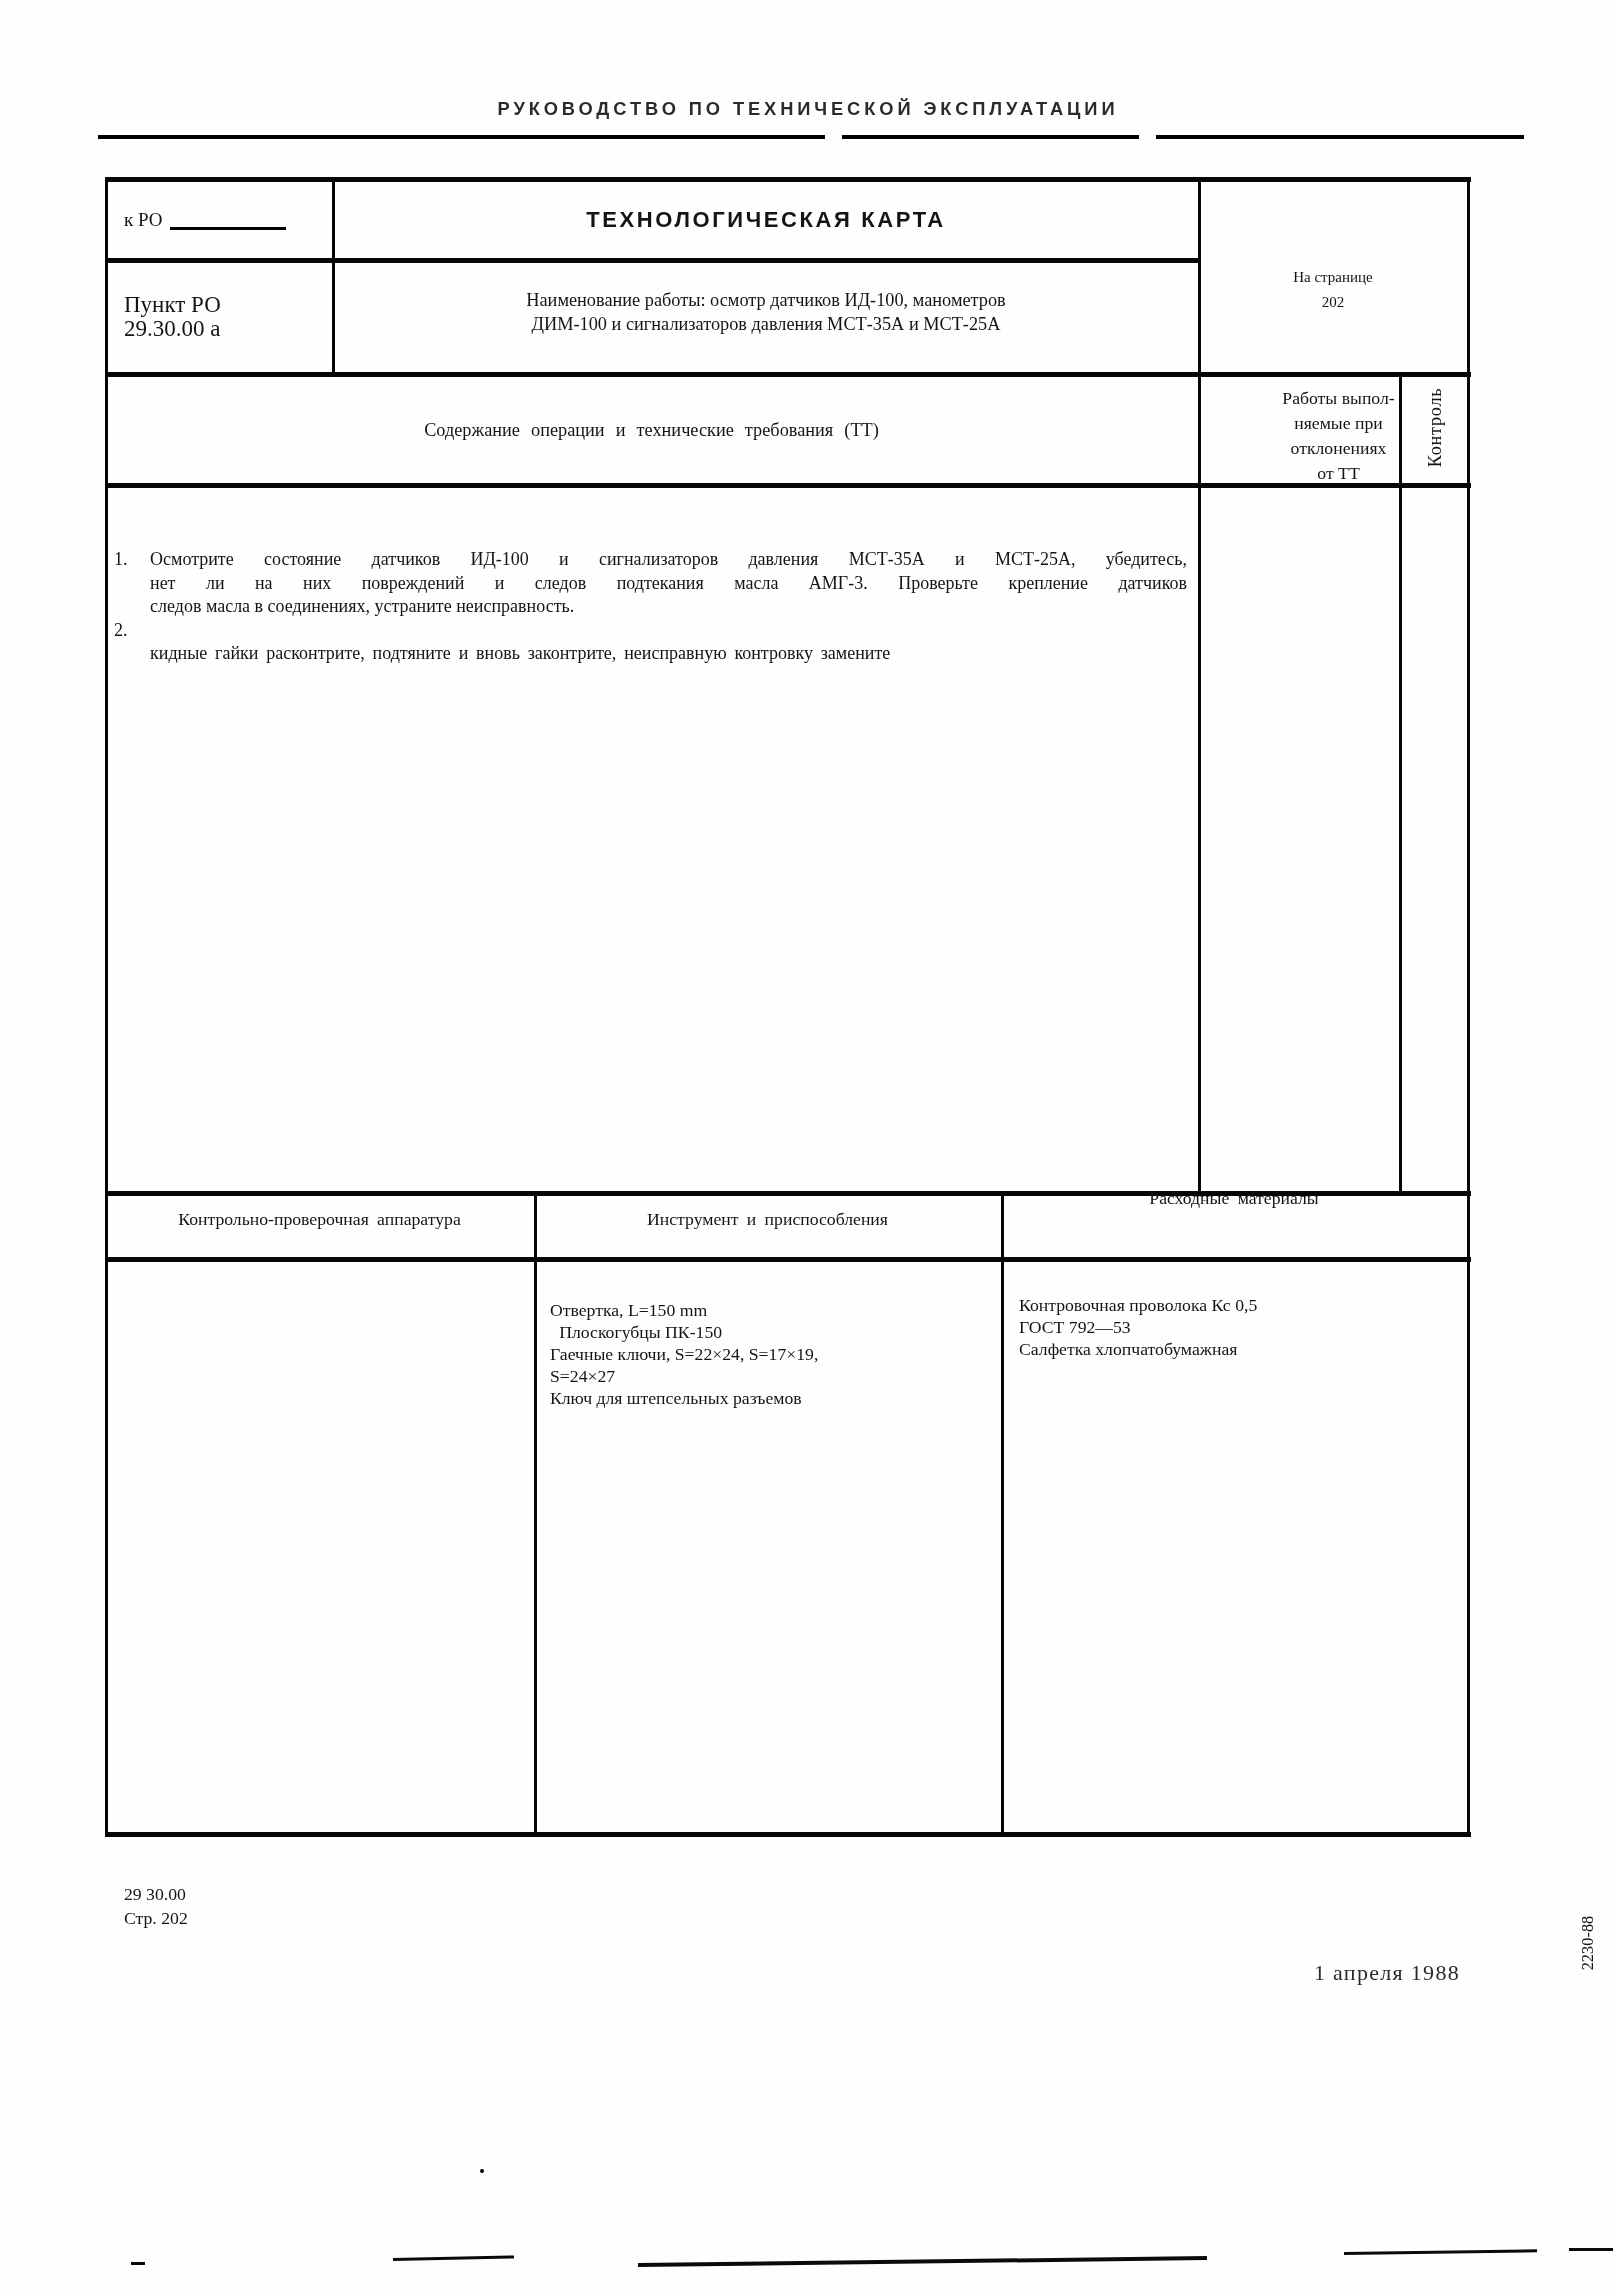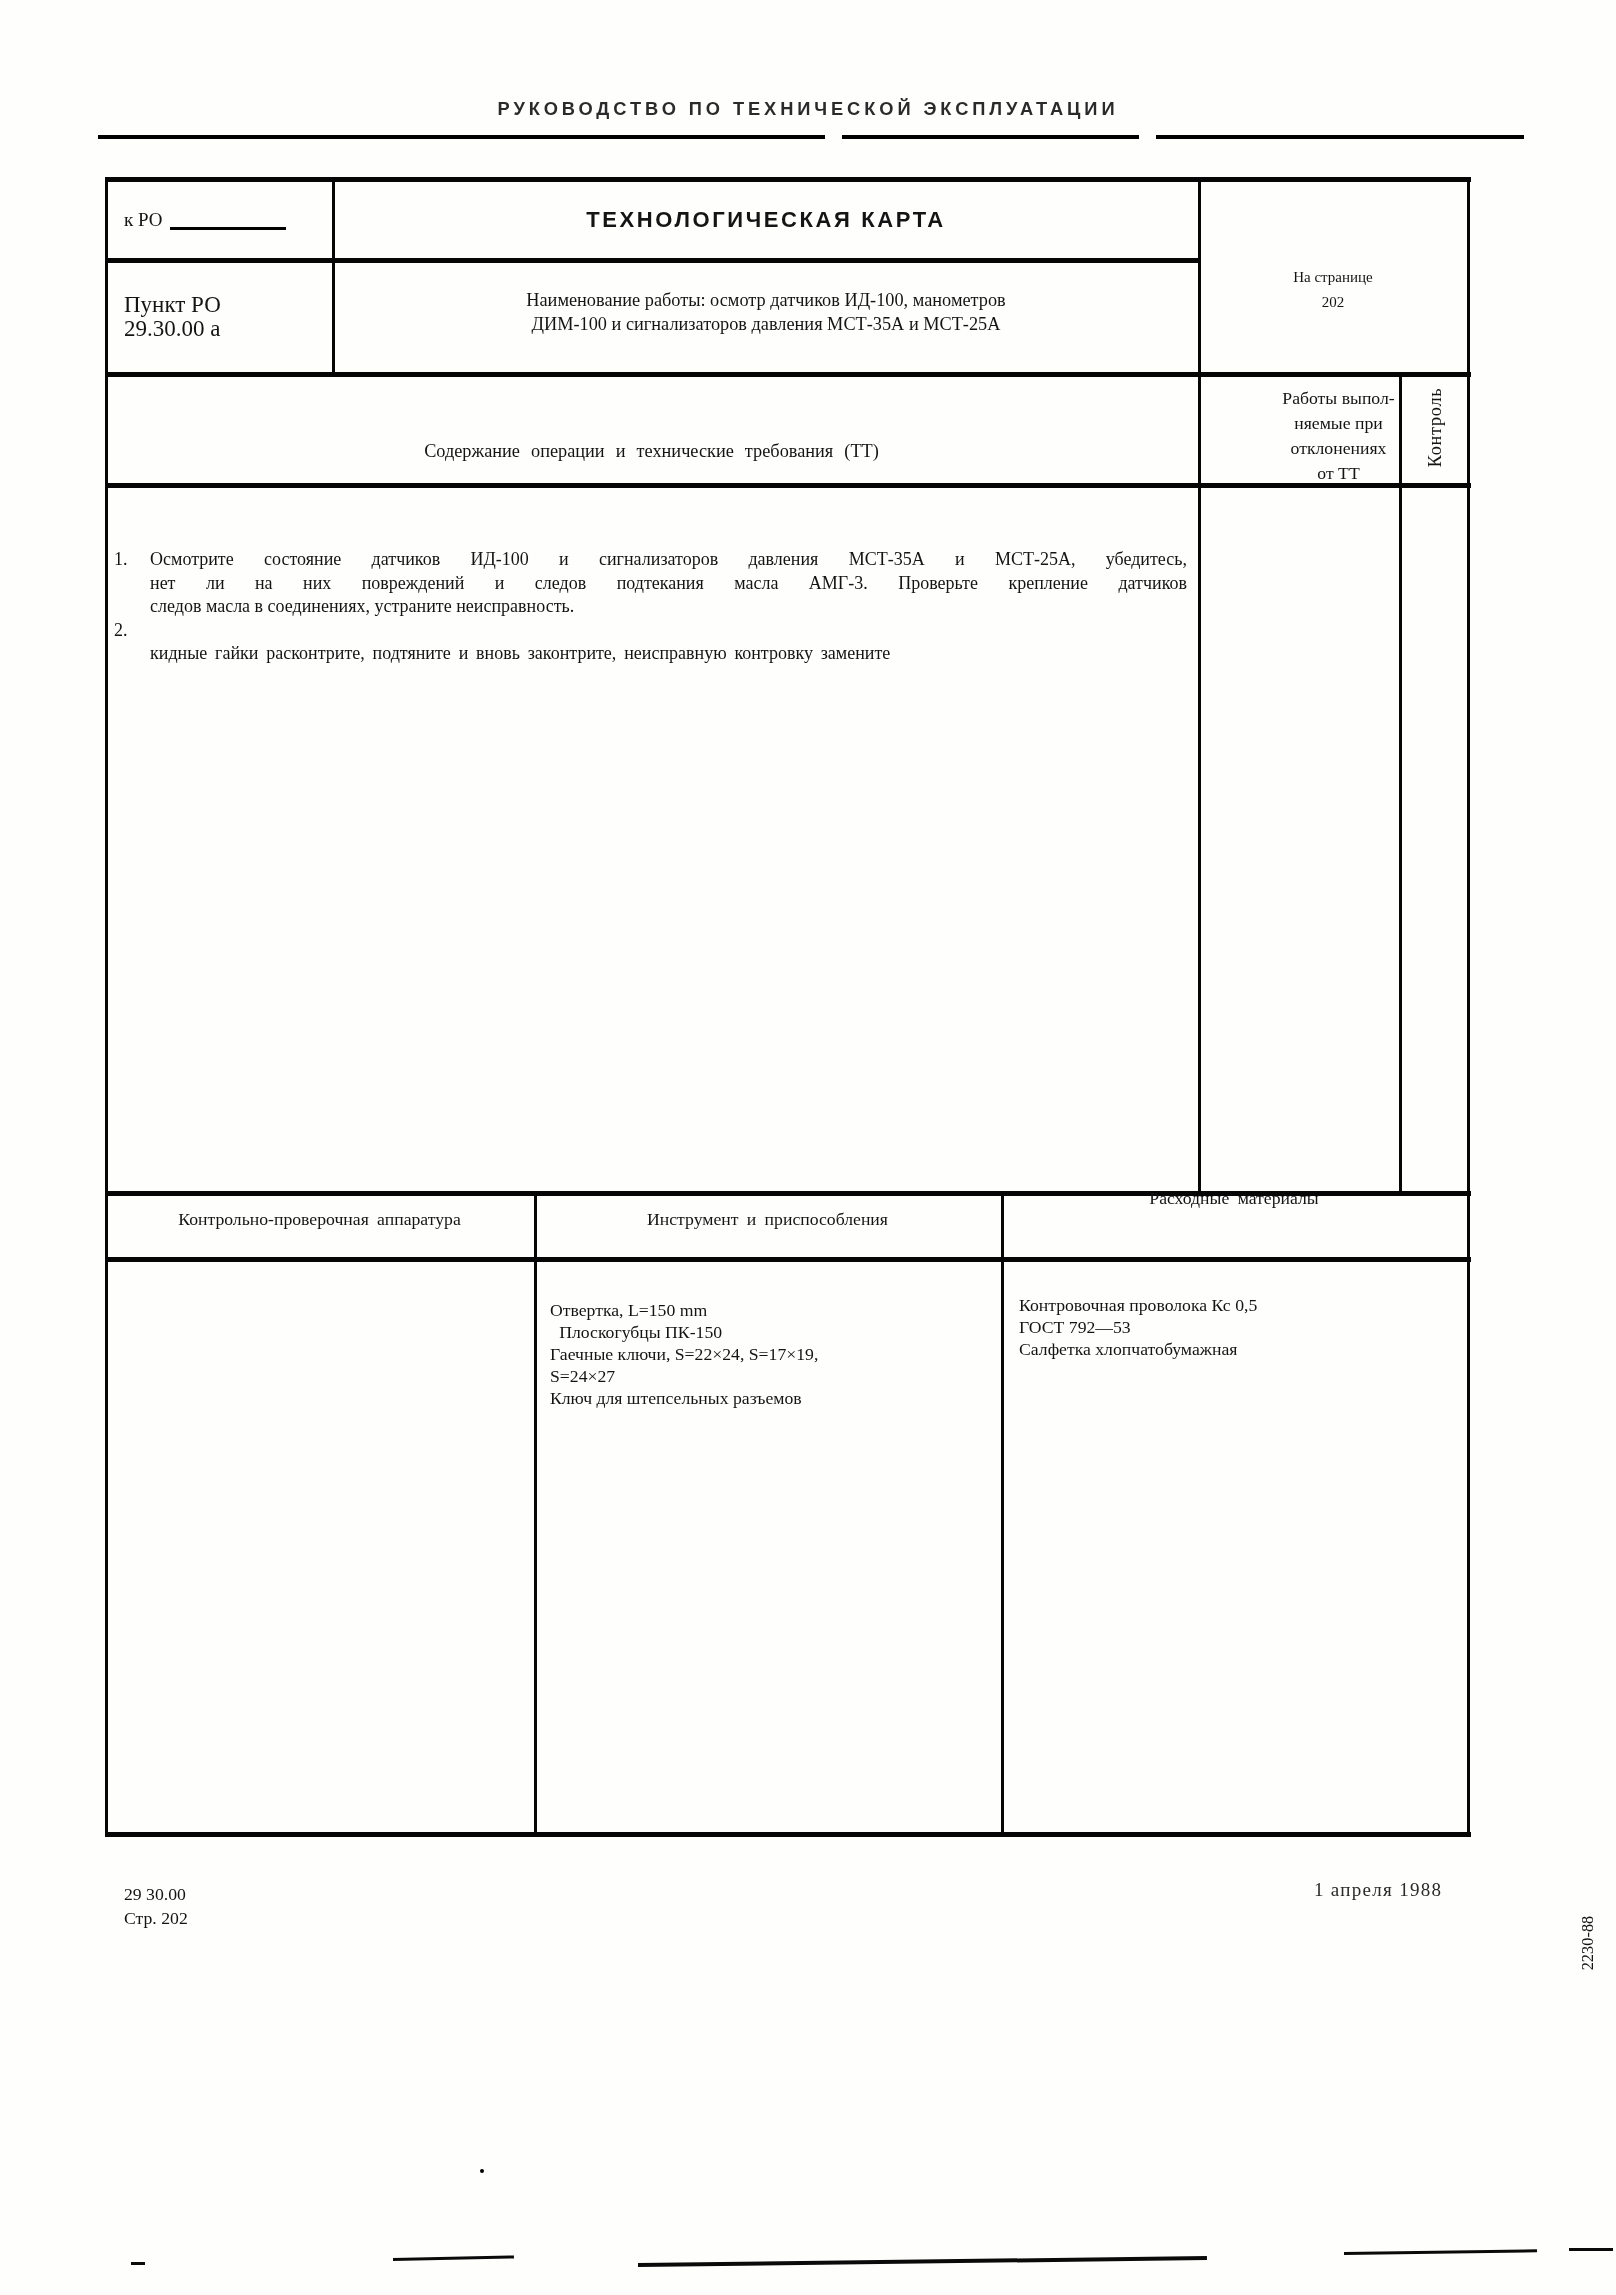--- a/index.html
+++ b/index.html
@@ -37,21 +37,21 @@
     border-bottom:3.9px solid #000; margin-left:7.9px; vertical-align:-3.9px;
   }
   .punkt { left:124px; top:293px; font-size:23px; line-height:24px; }
   .card-title {
     left:334px; top:207px; width:864px; text-align:center;
     font-family:"Liberation Sans", sans-serif;
     font-weight:bold; font-size:22px; letter-spacing:2.6px;
   }
   .work-name { left:334px; top:288px; width:864px; text-align:center; font-size:18.3px; line-height:24px; }
   .on-page  { left:1198px; top:265px; width:270px; text-align:center; font-size:15px; line-height:25px; }
-  .content-header { left:105px; top:420px; width:1093px; text-align:center; font-size:18.3px; word-spacing:6.5px;margin-top:21px; }
+  .content-header { left:105px; top:420px; width:1093px; text-align:center; font-size:18.3px; word-spacing:6.5px; }
   .dev-header { left:1198px; top:386px; width:201px; text-align:center; font-size:17.7px; line-height:25px;margin-left:40px; }
   .control-cell {
     left:1403px; top:374px; width:65px; height:107px;
     display:flex; align-items:center; justify-content:center;
   }
   .control-cell span { transform:rotate(-90deg); white-space:nowrap; font-size:18.3px; letter-spacing:0.7px; }
   
   .ops { left:150px; top:548px; width:1037px; font-size:18px; }
   .op-line { position:relative; line-height:23.6px; height:23.6px; white-space:nowrap0; }
   .jl { text-align:justify; text-align-last:justify; }
@@ -60,21 +60,21 @@
   .num { position:absolute; left:-36px; top:0; }
   
   .kpa-header   { left:105px;  top:1209px; width:429px; text-align:center; font-size:17.7px; word-spacing:3.9px; }
   .tools-header { left:534px;  top:1209px; width:467px; text-align:center; font-size:17.7px; word-spacing:3.9px; }
   .mat-header   { left:1001px; top:1188px; width:466px; text-align:center; font-size:17.7px; word-spacing:3.9px; }
   .tools-block { left:550px;  top:1299px; width:438px; font-size:17.7px; line-height:22px; }
   .mat-block   { left:1019px; top:1294px; width:432px; font-size:17.7px; line-height:22px; }
   .tools-block .indent { padding-left:9.2px; }
   
   .footer-left { left:124px; top:1883px; font-size:17.7px; line-height:23.6px; }
-  .footer-date { left:1314px; top:1879px; font-size:19px; letter-spacing:1.3px; color:#2a2a2a; }
+  .footer-date { left:1314px; top:1960px; font-size:22px; letter-spacing:1.3px; color:#2a2a2a; }
   .margin-code {
     left:1569px; top:1900px; width:39px; height:85px;
     display:flex; align-items:center; justify-content:center;
   }
   .margin-code span { transform:rotate(-90deg); white-space:nowrap; font-size:16.4px; }
   
   .dot { left:480px; top:2169px; width:3.9px; height:3.9px; background:#000; border-radius:50%; }
   .art { position:absolute; background:#0a0a0a; transform-origin:left center; }
 </style>
 </head>

